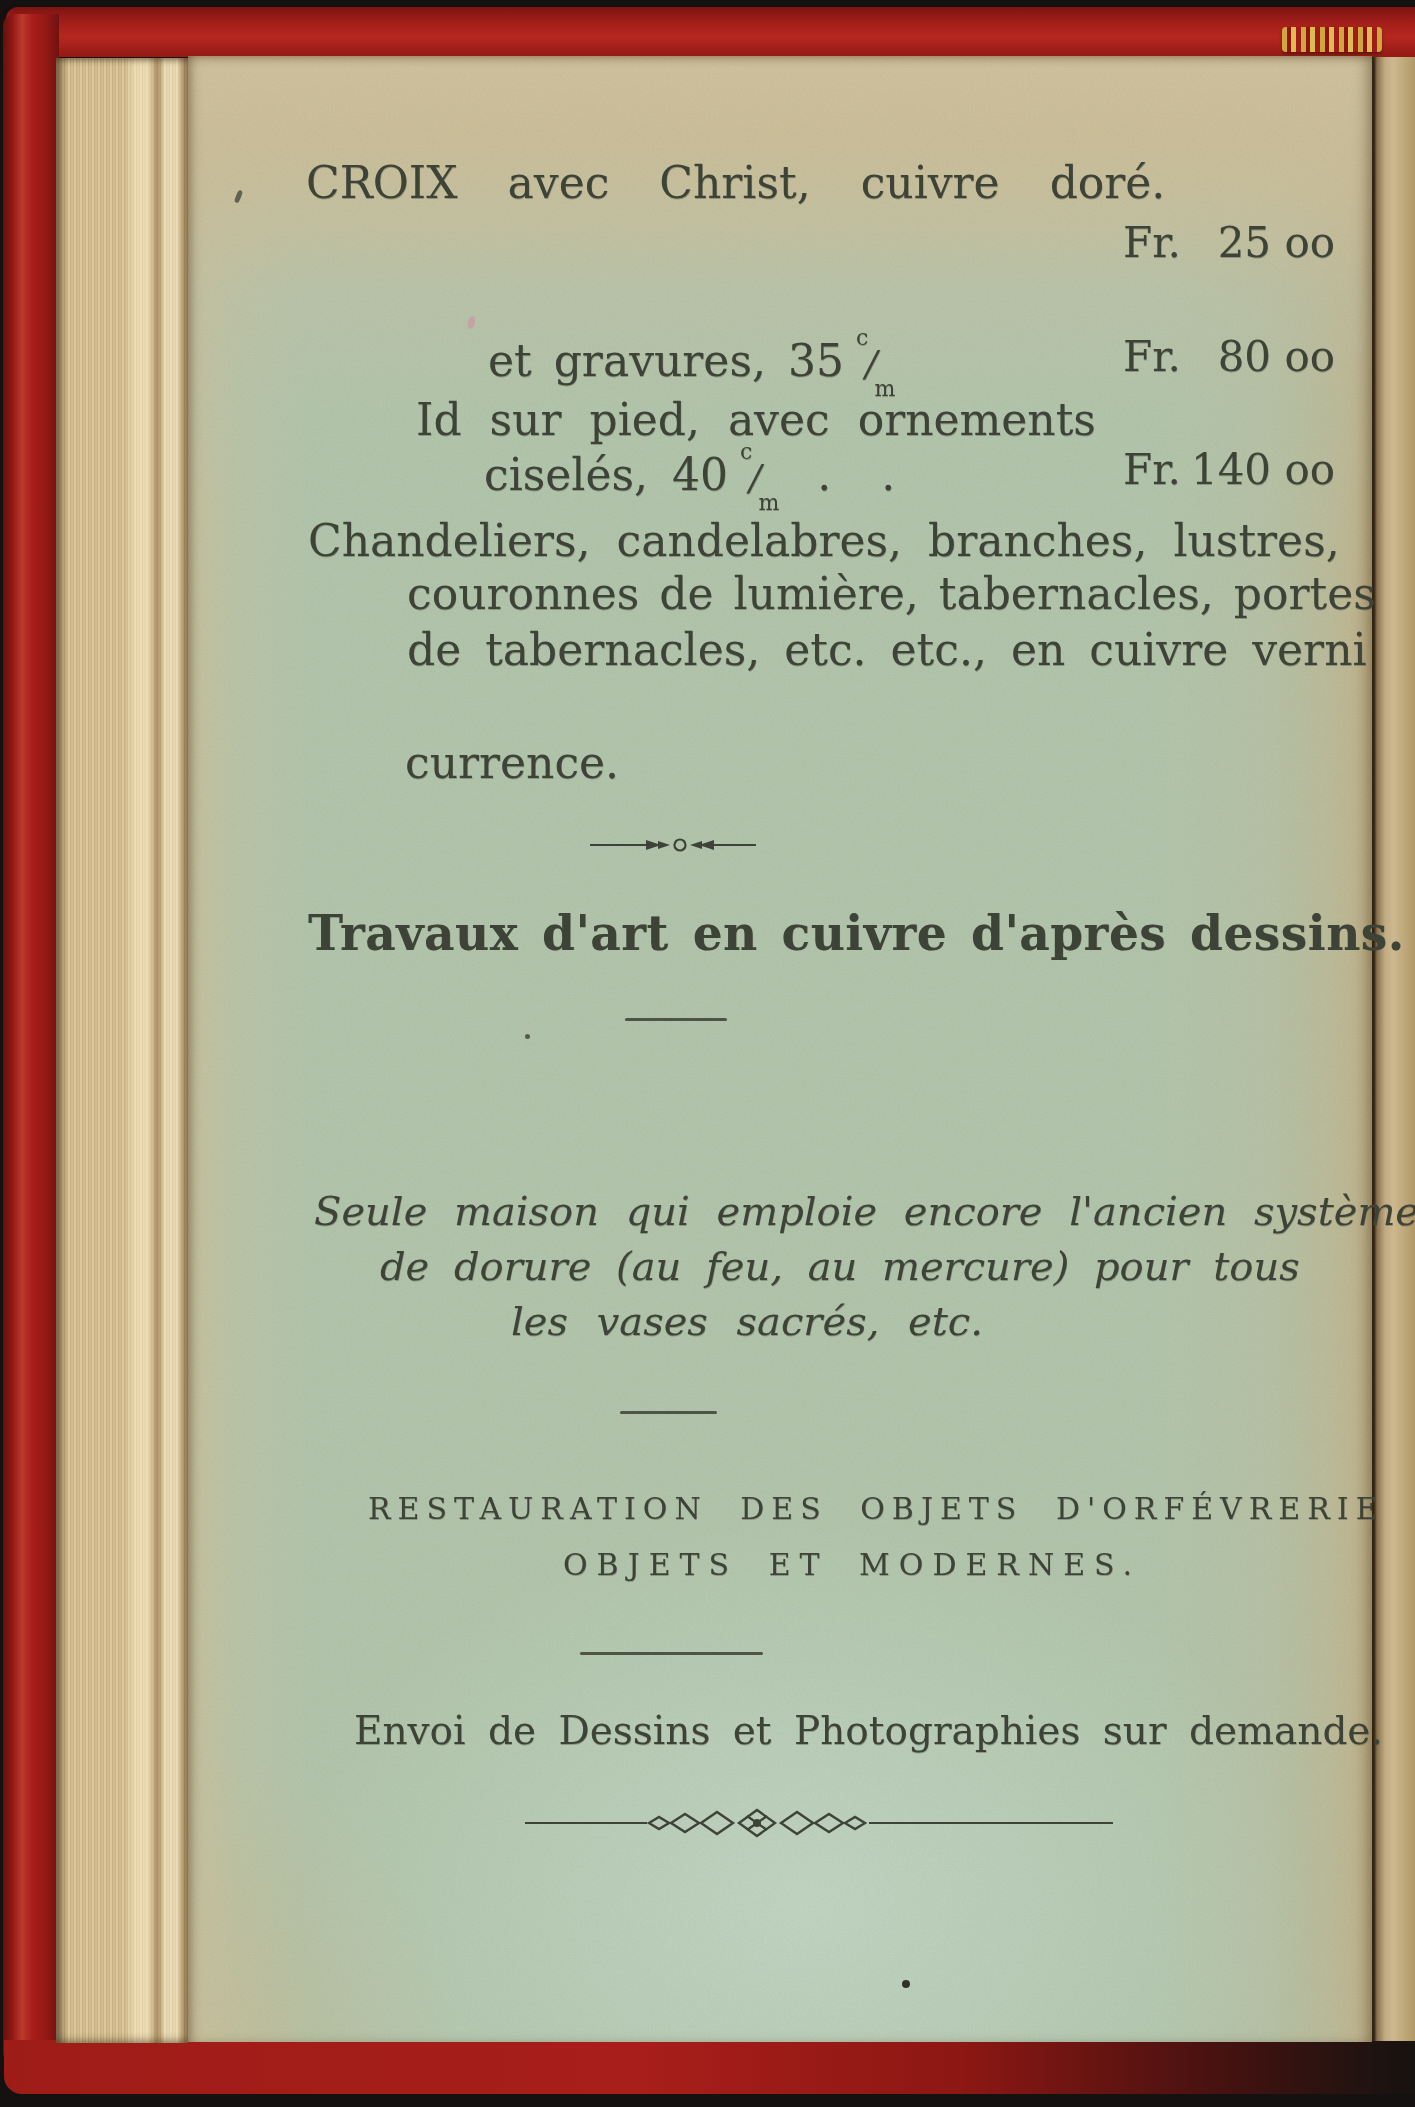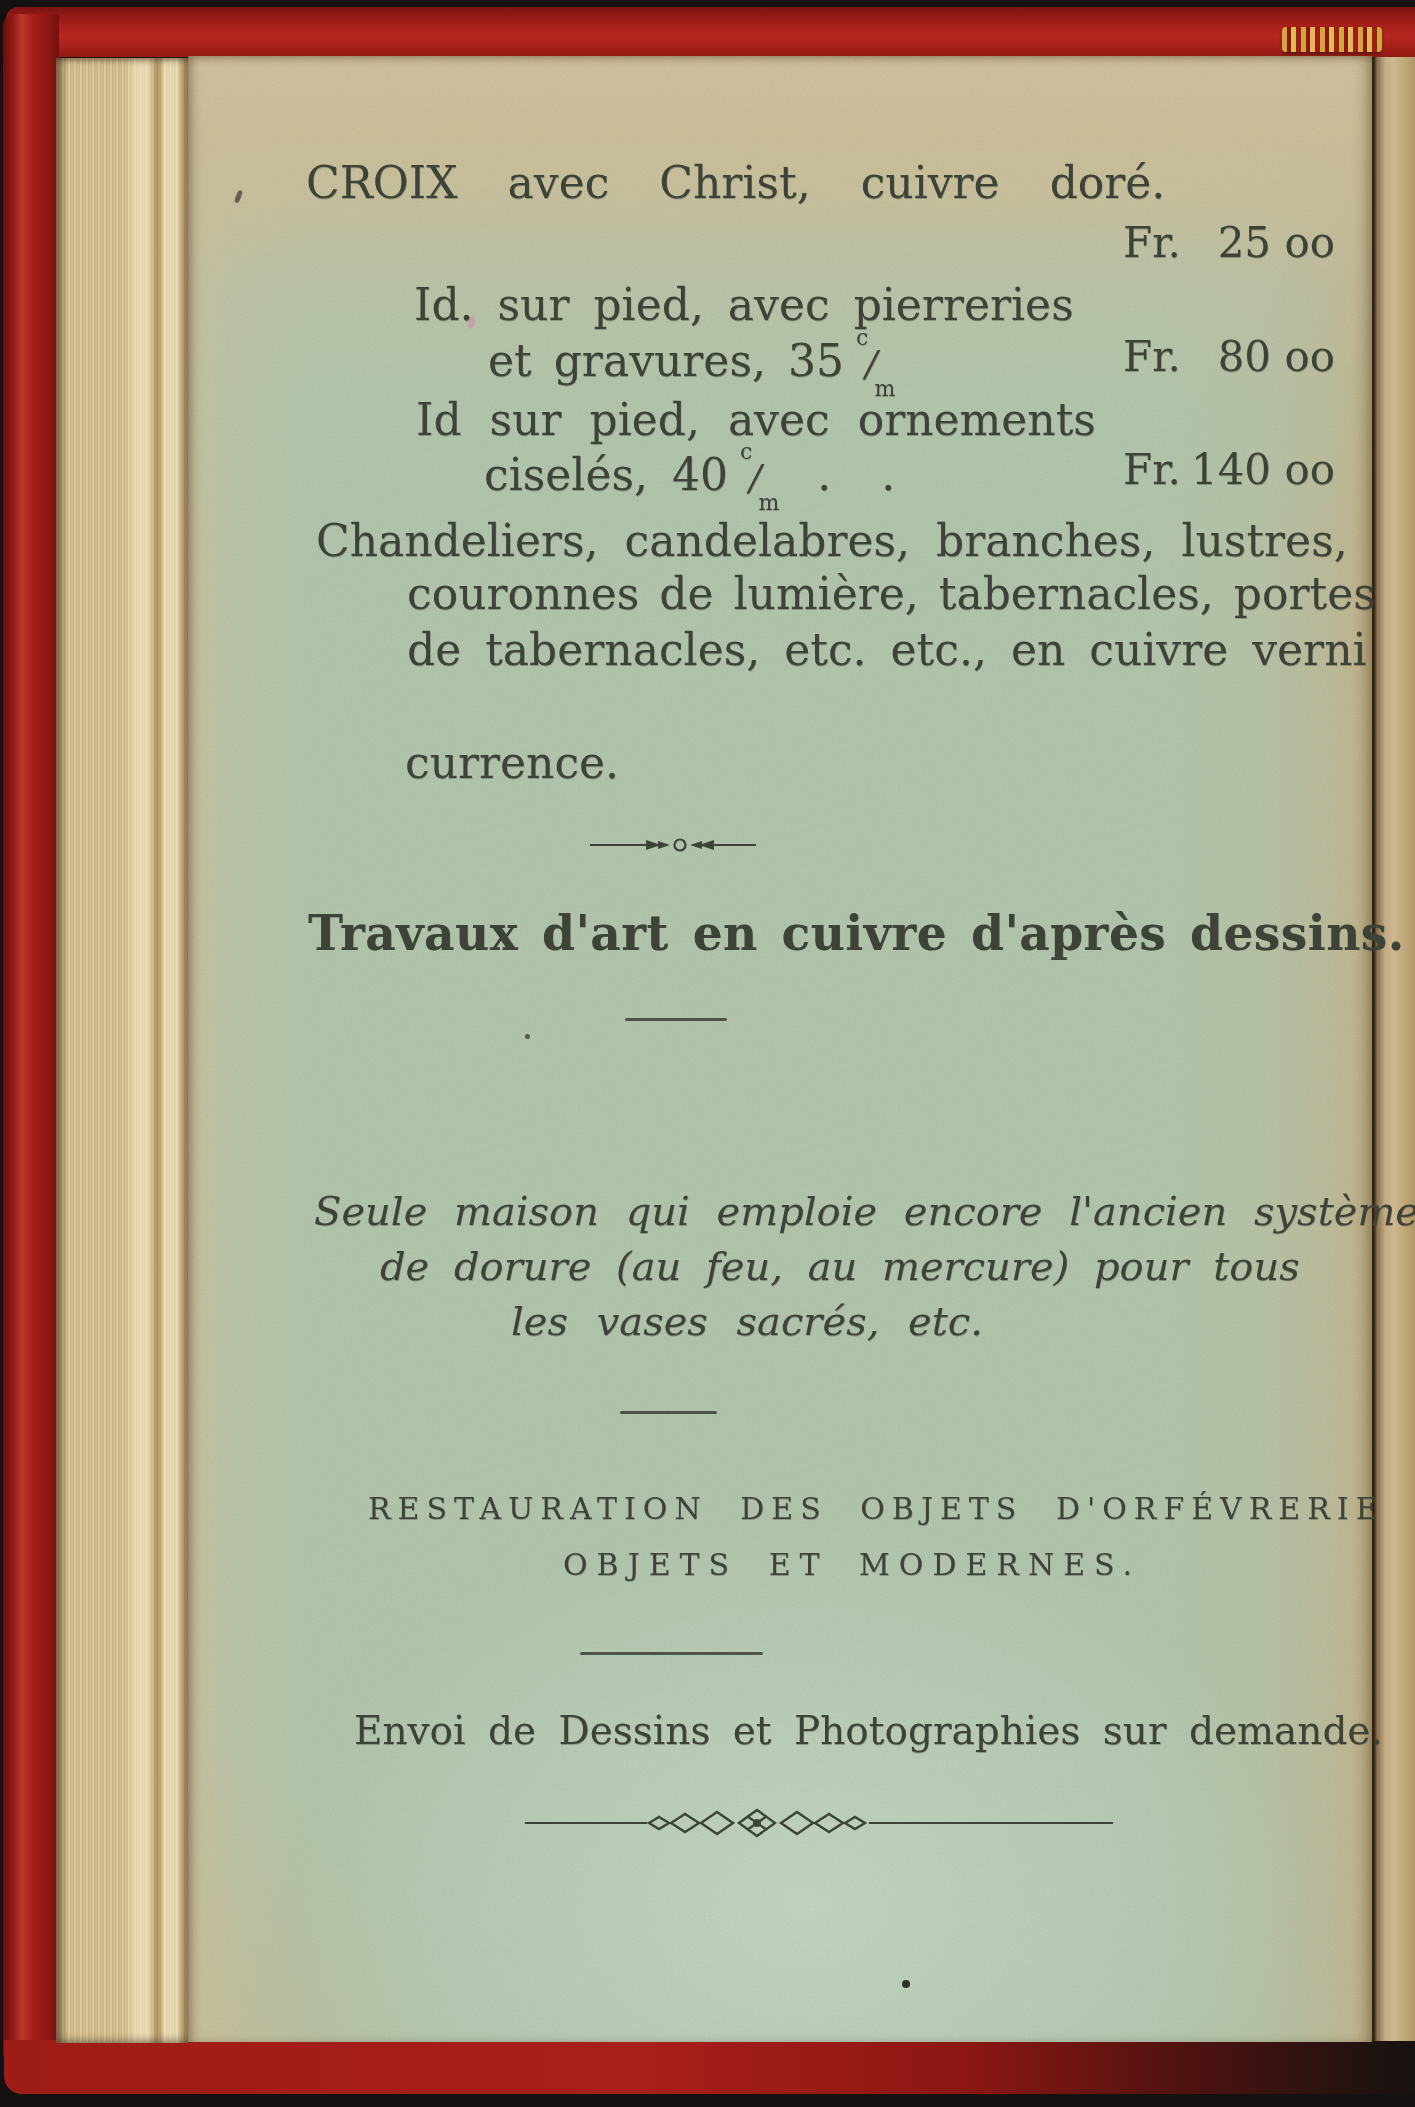--- a/index.html
+++ b/index.html
@@ -84,35 +84,34 @@
         </filter>
       <rect width="100%" height="100%" filter="url(#paper)"></rect>
     </svg>
 
     <div class="t" style="left:118px;top:102px;word-spacing:36px;">CROIX avec Christ, cuivre doré.</div>
     <div class="price-row" style="top:162px;">
       <span>Fr.</span>
       <span>25 oo</span>
     </div>
 
-    <div class="t" style="left:226px;top:224px;word-spacing:10px;">Id. sur pied, avec pierreries</div>
     <div class="t" style="left:300px;top:280px;word-spacing:8px;"><span>et gravures, 35</span><span class="unit"><sup>c</sup><span class="uslash">/</span><sub>m</sub></span></div>
     <div class="price-row" style="top:276px;">
       <span>Fr.</span>
       <span>80 oo</span>
     </div>
 
     <div class="t" style="left:228px;top:339px;word-spacing:14px;">Id sur pied, avec ornements</div>
     <div class="t" style="left:296px;top:394px;word-spacing:10px;"><span>ciselés, 40</span><span class="unit"><sup>c</sup><span class="uslash">/</span><sub>m</sub></span><span class="dots">. .</span></div>
     <div class="price-row" style="top:389px;">
       <span>Fr.</span>
       <span>140 oo</span>
     </div>
 
-    <div class="t" style="left:128px;top:460px;word-spacing:12px;">Chandeliers, candelabres, branches, lustres,</div>
+    <div class="t" style="left:120px;top:460px;word-spacing:12px;">Chandeliers, candelabres, branches, lustres,</div>
     <div class="t" style="left:219px;top:513px;word-spacing:6px;">couronnes de lumière, tabernacles, portes</div>
     <div class="t" style="left:219px;top:569px;word-spacing:10px;">de tabernacles, etc. etc., en cuivre verni</div>
     <div class="t" style="left:217px;top:682px;">currence.</div>
 
     <svg class="orn" style="left:400px;top:775px;" width="170" height="28" viewBox="0 0 170 28">
       <g stroke="#3e4337" stroke-width="2" fill="none">
         <path d="M2 14 H58"></path>
           <path d="M126 14 H168"></path>
         <circle cx="92" cy="14" r="5.5" stroke-width="2.2"></circle>
       </g>

